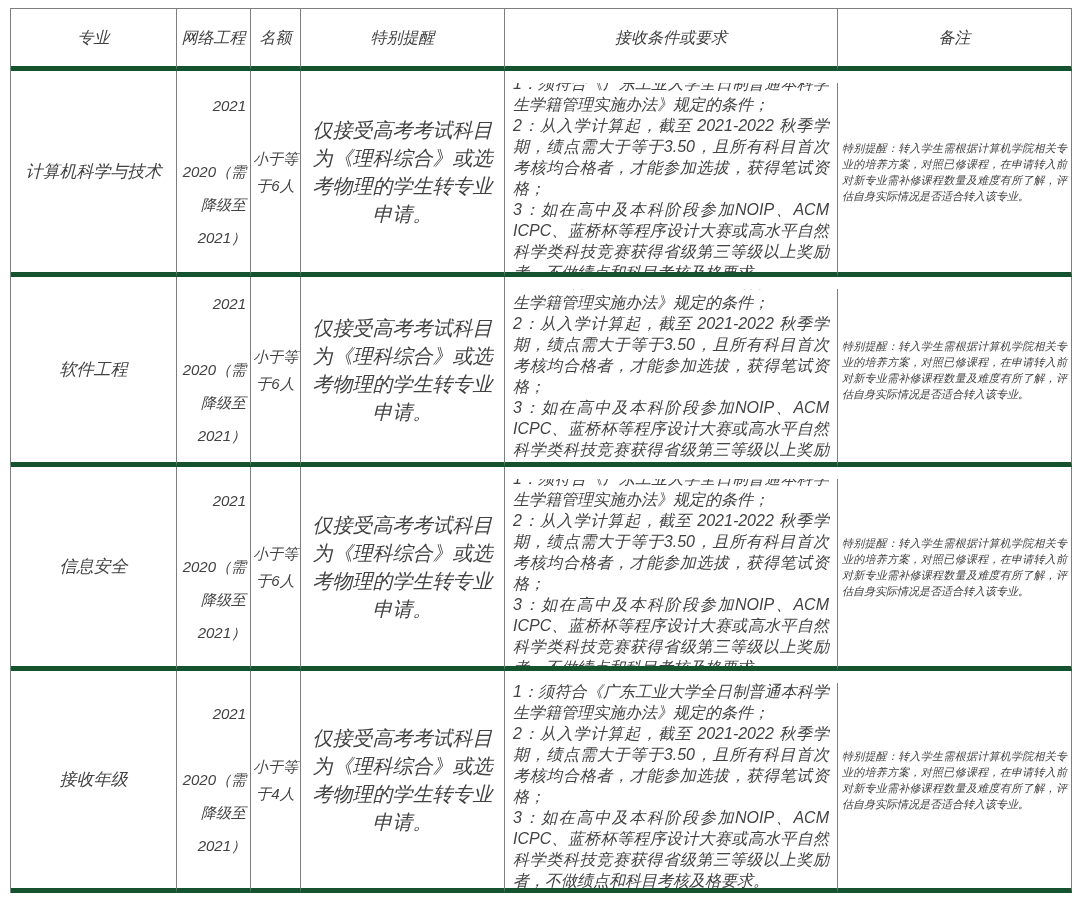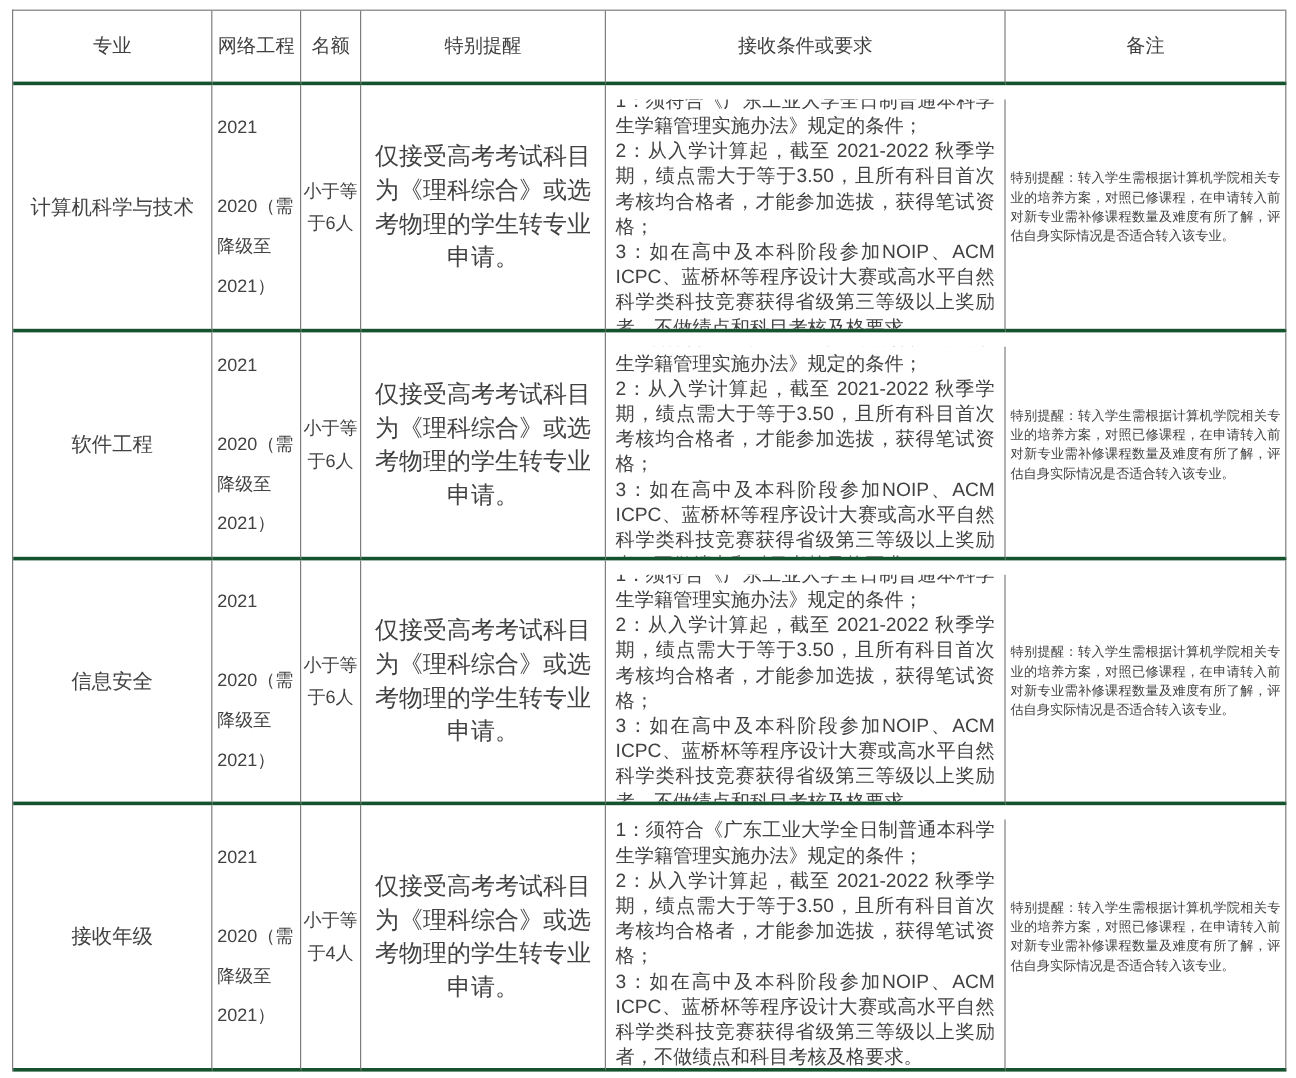--- a/index.html
+++ b/index.html
@@ -19,41 +19,42 @@
     display: grid;
     grid-template-columns: 166px 74px 50px 204px 333px 234px;
     grid-template-rows: 62px 206px 190px 204px 222px;
     border-top: 1px solid #7d7d7d;
     border-left: 1px solid #7d7d7d;
     background: #ffffff;
   }
   .trow { display: contents; }
   .cell {
     border-right: 1px solid #7d7d7d;
-    border-bottom: 3px solid #14532d;
+    border-bottom: 5px solid #14532d;
     display: flex;
     flex-direction: column;
     justify-content: center;
     box-sizing: border-box;
     overflow: hidden;
+    font-style: italic;
   }
   .head {
     text-align: center;
     font-size: 16px;
     line-height: 22px;
     color: #3f3f3f;
   }
   .c-major {
     text-align: center;
     font-size: 17px;
     line-height: 26px;
     padding: 0 4px;
   }
   .c-grade {
-    text-align: left;
+    text-align: right;
     font-size: 15px;
     line-height: 33px;
     white-space: pre-line;
     padding: 0 4px;
   }
   .c-quota {
     text-align: center;
     font-size: 15px;
     line-height: 27px;
     white-space: pre-line;

